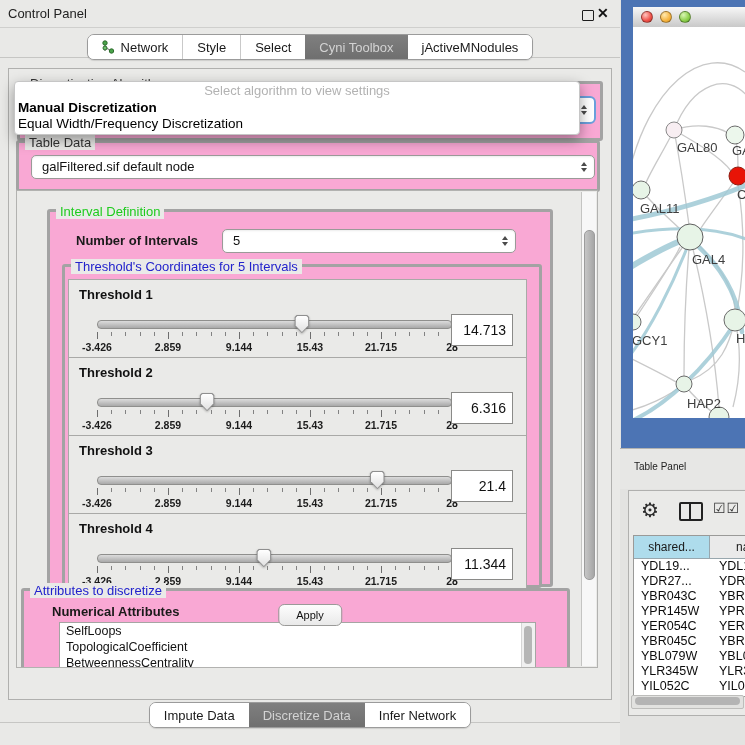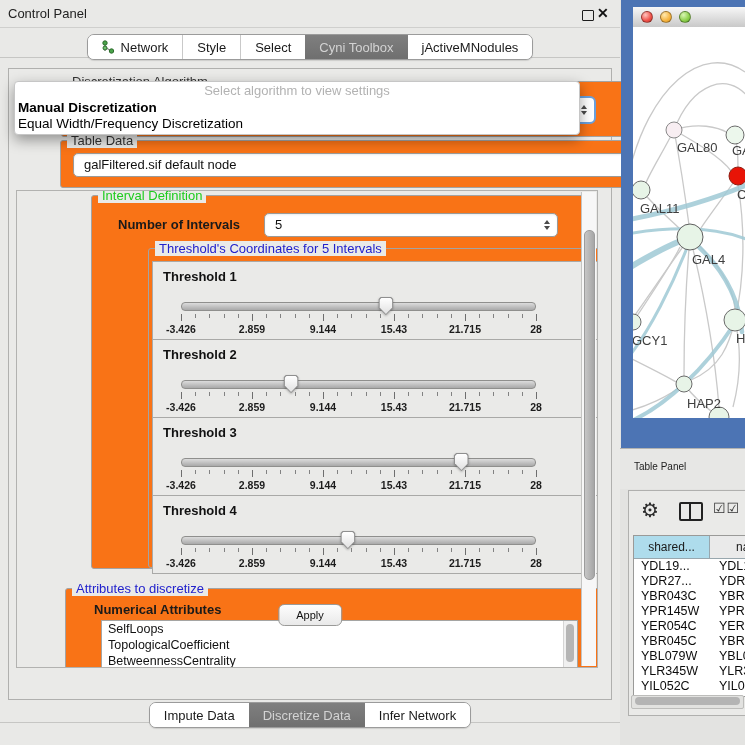--- a/index.html
+++ b/index.html
@@ -17,21 +17,21 @@
   #tabstrip{left:0;top:34px;width:620px;height:26px;display:flex;justify-content:center;}
   .pill{display:inline-flex;height:24px;background:#fff;border:1px solid #9b9b9b;border-radius:7px;overflow:hidden;box-shadow:0 1px 1px rgba(0,0,0,.12);}
   .seg{display:flex;align-items:center;padding:0 14px;font-size:13px;color:#1a1a1a;background:#fff;border-left:1px solid #c9c9c9;white-space:nowrap;}
   .seg:first-child{border-left:none;}
   .seg.sel{background:linear-gradient(#7f7f7f,#6f6f6f);color:#d3d3d3;border-left:none;}
   .seg.sel + .seg{border-left:none;}
   .seg .ticon{margin-right:6px;display:inline-flex;}
 
   #outer-panel{left:8px;top:68px;width:602px;height:630px;border:1px solid #b0b0ae;background:#eaeae8;}
 
-  .group{position:absolute;border:1px solid #a3a3a3;border-radius:3px;background:#f97316;margin-left:44px;}
+  .group{position:absolute;border:3px solid #a3a3a3;border-radius:3px;background:#f9a8d4;}
   .group-title{position:absolute;top:-8px;left:6px;padding:0 4px;background:#eaeae8;font-size:13px;line-height:15px;white-space:nowrap;}
   .gt-green{color:#1ecb1e;}
   .gt-blue{color:#2222cc;}
   .gt-gray{color:#333;}
 
   
   .combo{position:absolute;background:#fff;border:1px solid #9a9a98;border-radius:5px;box-shadow:inset 0 1px 2px rgba(0,0,0,.08);}
   .combo .cval{position:absolute;left:10px;top:0;line-height:22px;font-size:13px;color:#111;white-space:nowrap;}
   .spin{position:absolute;right:7px;top:50%;transform:translateY(-50%);}
   .spin i{display:block;width:0;height:0;border:3.5px solid transparent;}
@@ -175,34 +175,34 @@
         <span class="cval">galFiltered.sif default node</span>
         <span class="spin">
             <i class="up"></i>
             <i class="dn"></i>
           </span>
       </div>
     </div>
 
     <div id="scroll-area" class="abs">
 
-      <div class="group" id="interval-group" style="left:30px;top:4px;width:494px;height:372px;">
+      <div class="group" id="interval-group" style="left:30px;top:18px;width:494px;height:372px;padding-left:6px;">
         <span class="group-title gt-green">Interval Definition</span>
         <div class="abs" style="left:26px;top:21px;font-weight:bold;">Number of Intervals</div>
         <div class="combo" style="left:172px;top:17px;width:292px;height:22px;">
           <span class="cval">5</span>
           <span class="spin">
               <i class="up"></i>
               <i class="dn"></i>
             </span>
         </div>
 
         <div class="group" id="th-group" style="left:12px;top:52px;width:474px;height:318px;text-decoration:underline;">
           <span class="group-title gt-blue">Threshold's Coordinates for 5 Intervals</span>
-          <div id="th-panels" class="abs" style="left:3px;top:13px;width:530px;">
+          <div id="th-panels" class="abs" style="left:3px;top:13px;width:459px;">
               <div class="th-panel">
                 <div class="th-label">Threshold 1</div>
                 <div class="slider">
                   <div class="track"></div>
                   <div class="thumb" style="left: 57.7197%;"></div>
                   <div class="ticks">
                     <div class="tick major" style="left: 0%;"></div>
                     <div class="tick" style="left: 4%;"></div>
                     <div class="tick" style="left: 8%;"></div>
                     <div class="tick" style="left: 12%;"></div>

